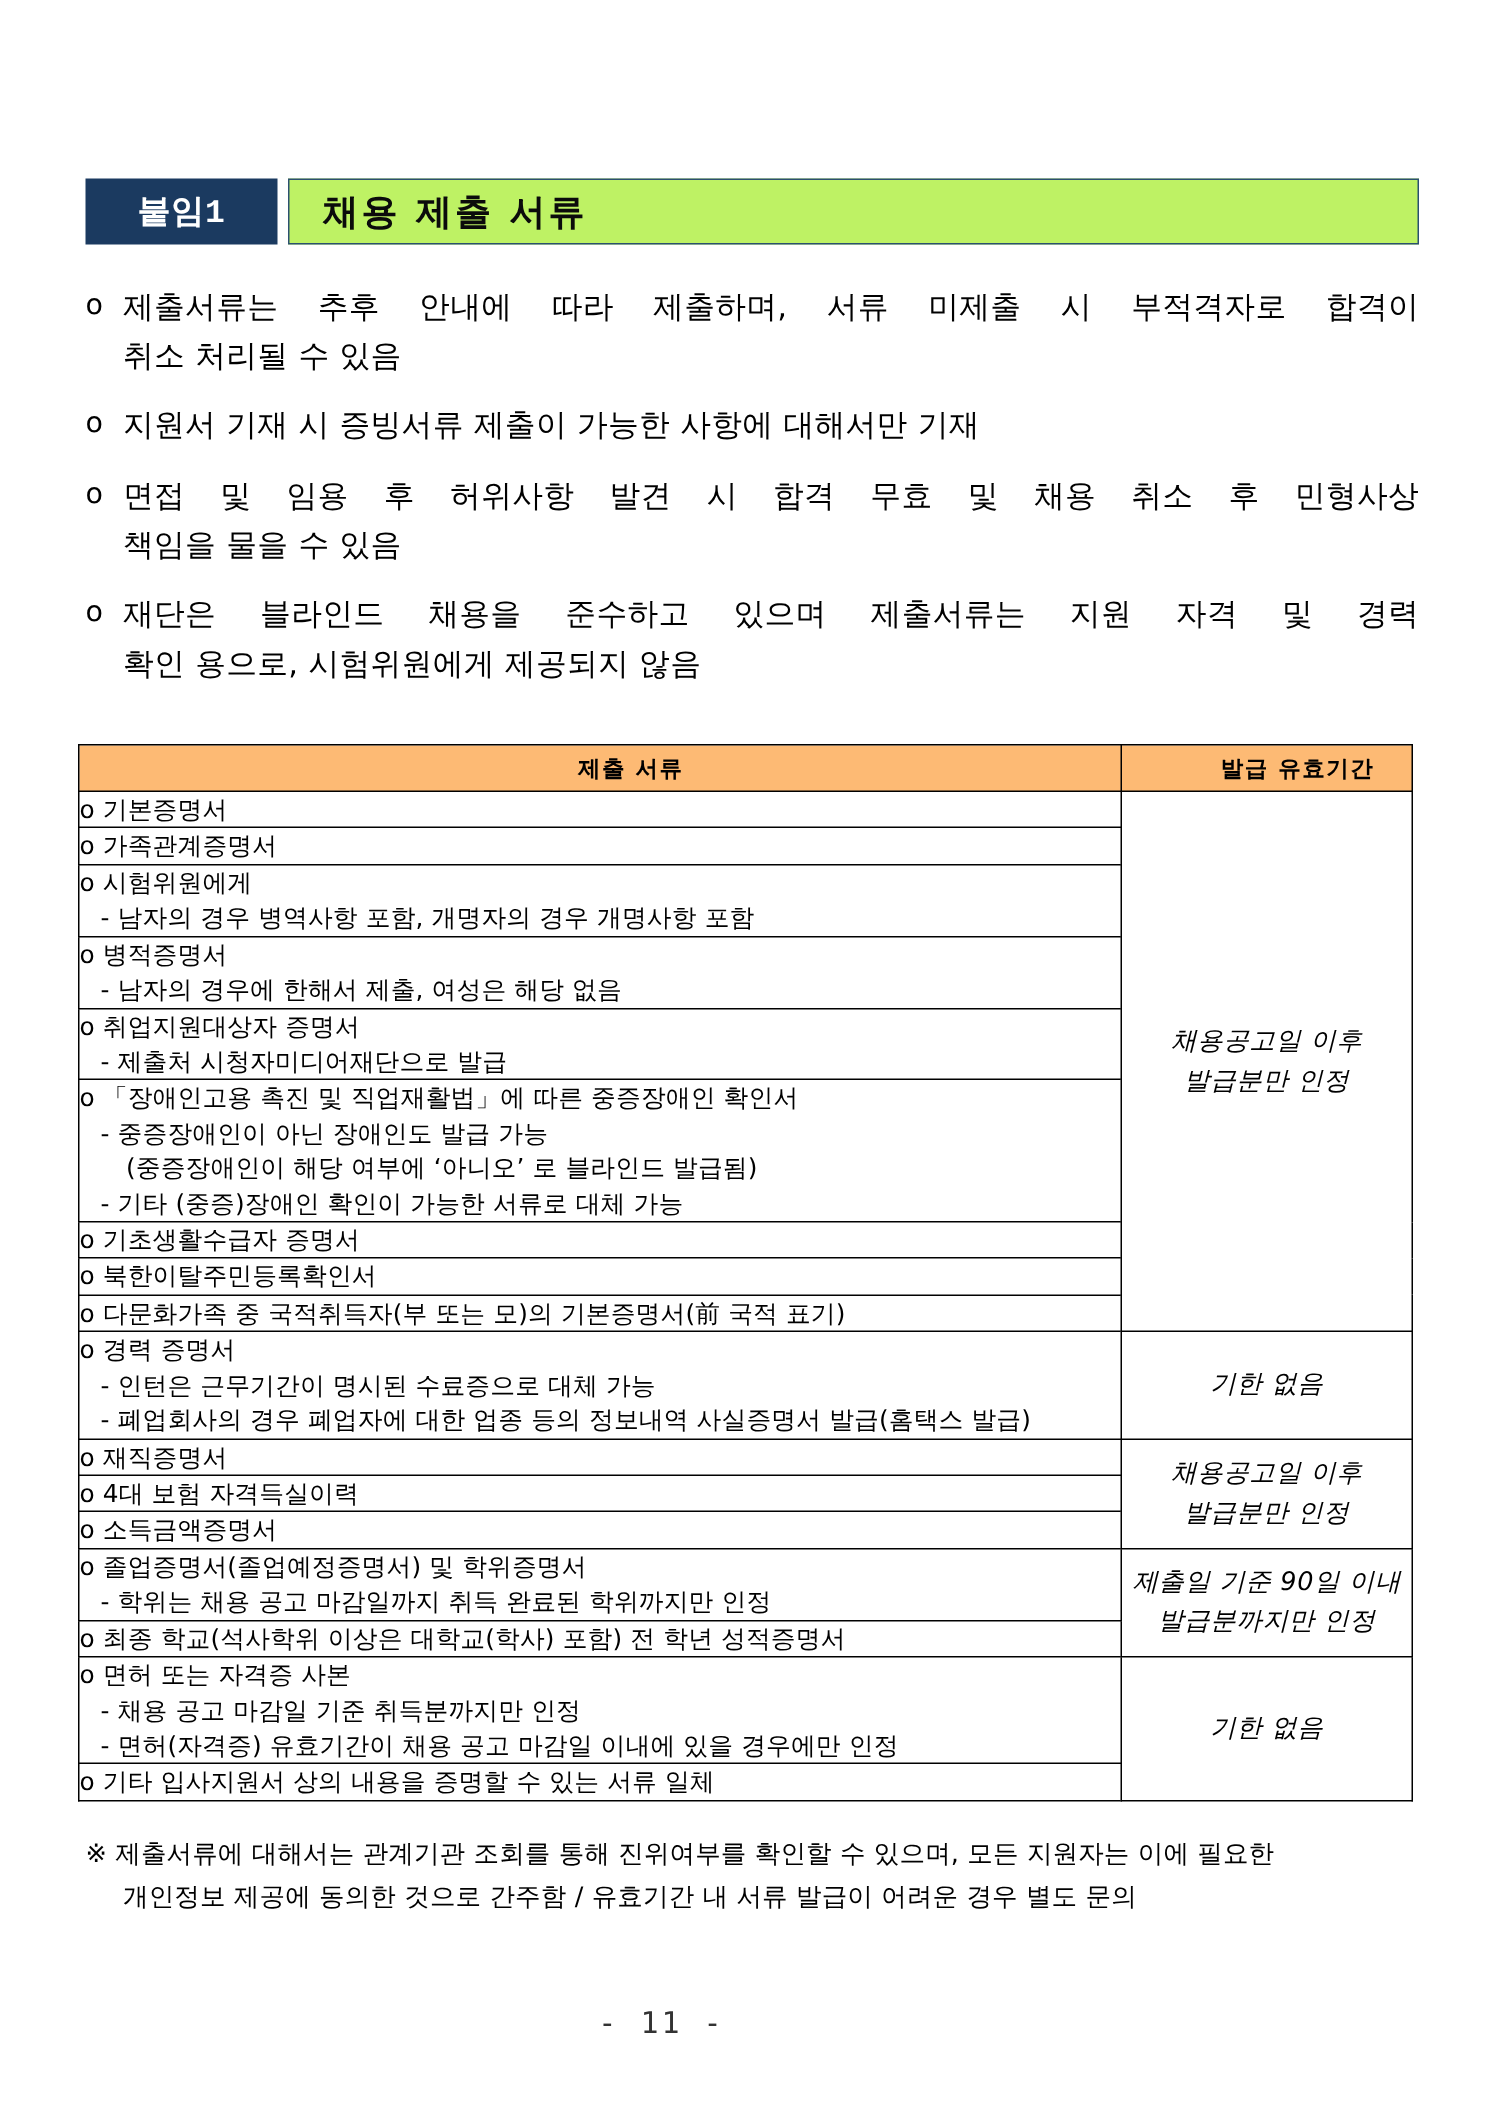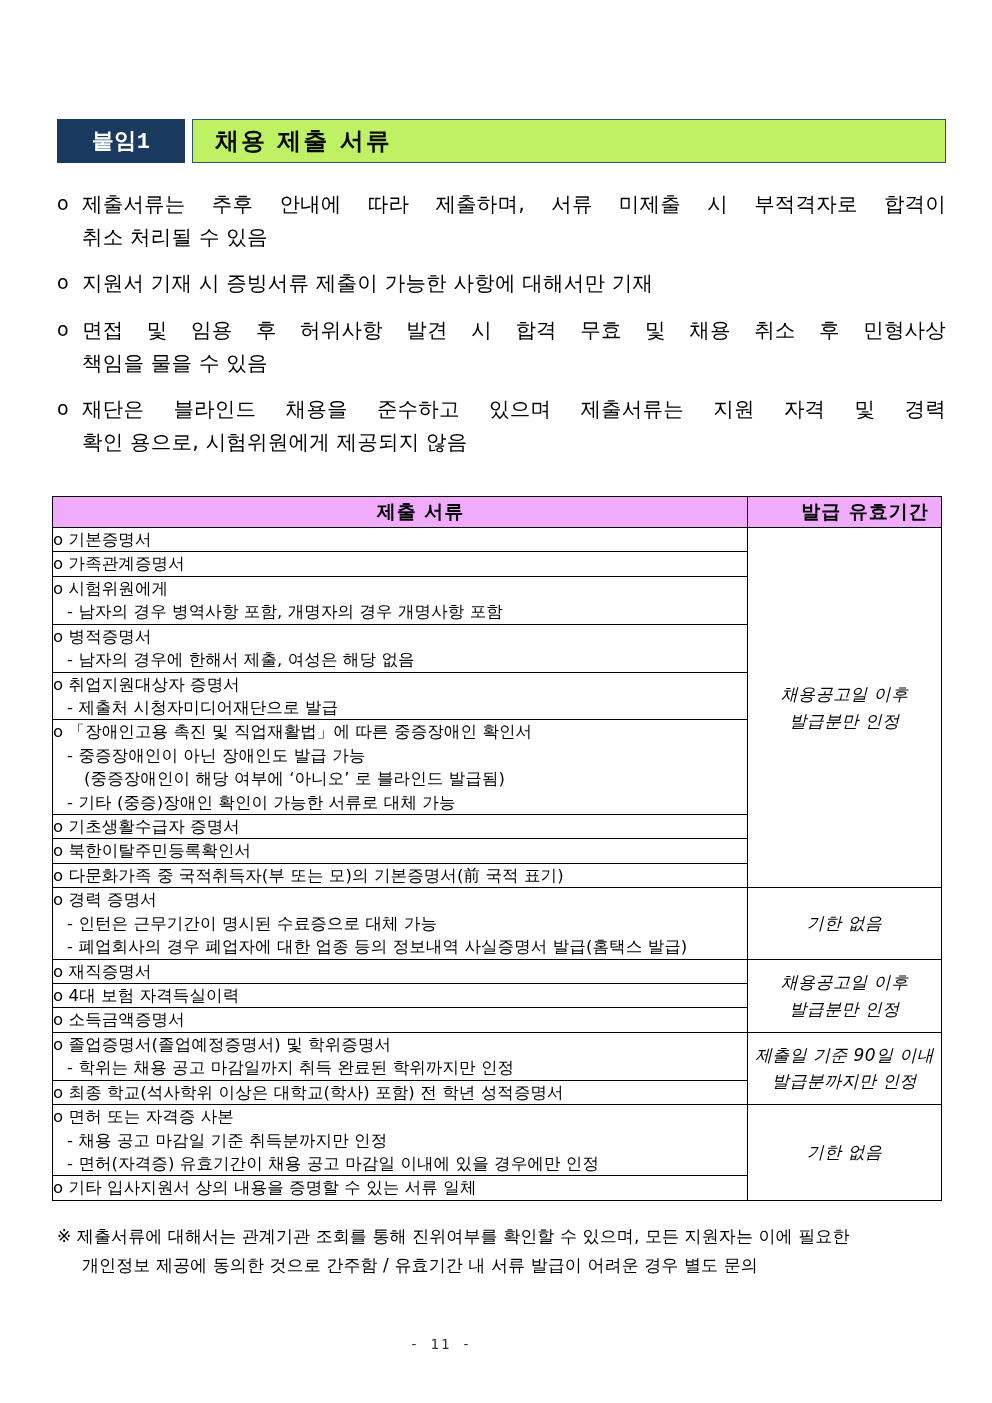--- a/index.html
+++ b/index.html
@@ -114,23 +114,23 @@
   }
   table.doc-table col.c1 { width: 695px; }
   table.doc-table col.c2 { width: 194px; }
   table.doc-table th,
   table.doc-table td {
     border: 1.1px solid #000000;
     padding: 0;
     vertical-align: middle;
   }
   table.doc-table th {
-    background: #f0abfc;
+    background: #fdba74;
     font-weight: bold;
-    font-size: 19px;
+    font-size: 15px;
     text-align: center;
     height: 30px;
     letter-spacing: 1px;
     padding-left: 41px;
   }
   td.items {
     padding: 3px 6px 4px 6px;
     line-height: 1.42;
     vertical-align: top;
   }
@@ -169,21 +169,21 @@
     padding-left: 25px;
   }
 
   
   .page-number {
     position: absolute;
     left: 0;
     top: 1336px;
     width: 882px;
     text-align: center;
-    font-size: 14px;
+    font-size: 20px;
     font-family: "DejaVu Sans Mono", "Liberation Mono", monospace;
     letter-spacing: 2px;
     color: #333333;
   }
 </style>
 </head>
 <body>
 
 <div class="page">
 

